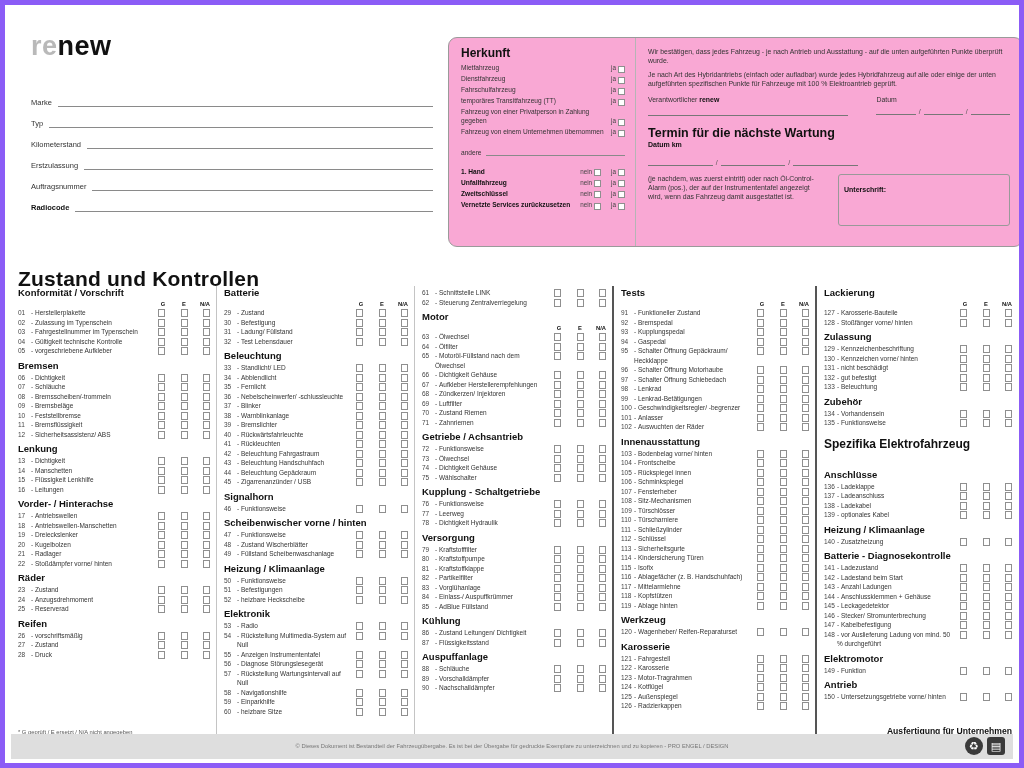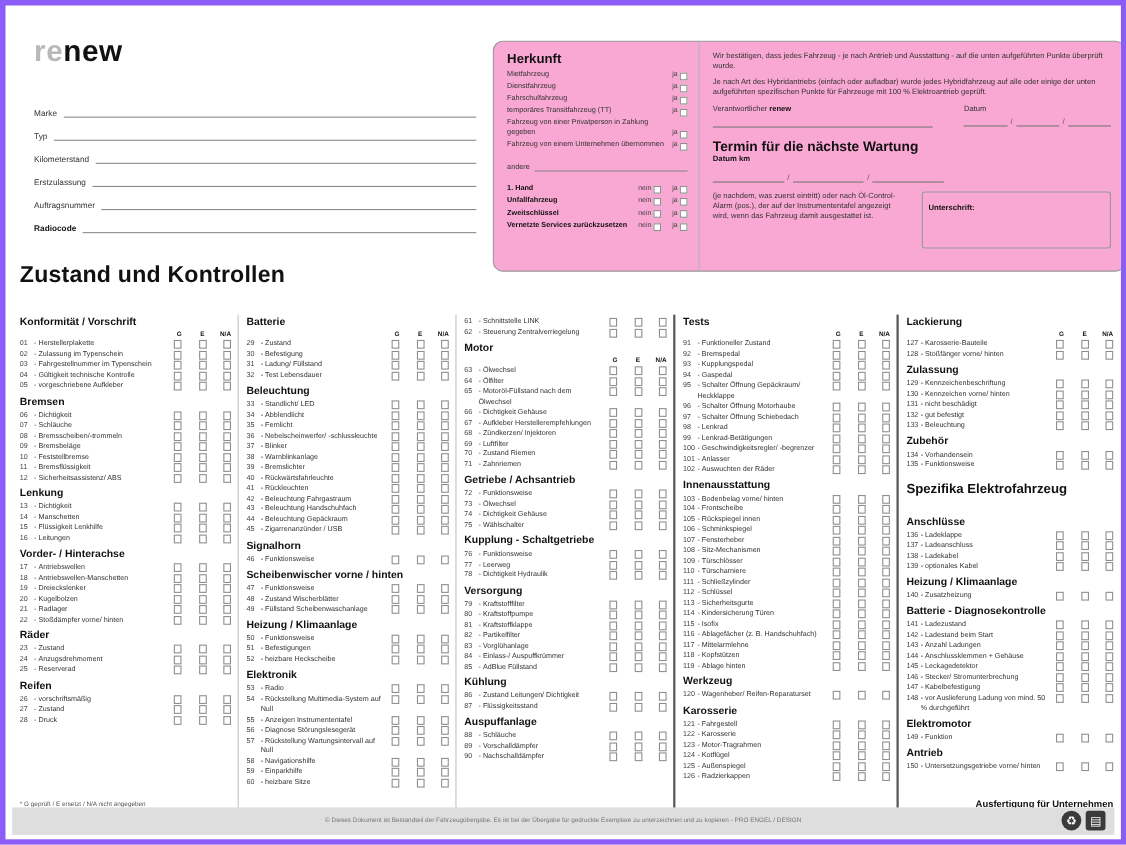--- a/index.html
+++ b/index.html
@@ -47,21 +47,21 @@
   .termin{margin-top:10px;}
   .termin h2{margin:0;font-size:12.5px;font-weight:800;color:#111;}
   .termin .sub{font-size:7px;font-weight:bold;color:#111;margin-top:1px;}
   .termin .seg-line{width:58%;margin-top:6px;}
   .bottom-row{display:flex;margin-top:8px;align-items:flex-start;}
   .note{flex:1;font-size:6.9px;line-height:9px;color:#333;padding-right:14px;}
   .sigbox{width:172px;height:52px;border:1px solid #999;border-radius:3px;box-sizing:border-box;padding:3px 5px;}
   .sigbox span{font-size:7px;font-weight:bold;color:#111;}
 
   
-  .main-title{position:absolute;left:13px;top:233px;font-size:21px;font-weight:800;color:#111;letter-spacing:.2px;}
+  .main-title{position:absolute;left:13px;top:262px;font-size:21px;font-weight:800;color:#111;letter-spacing:.2px;}
   .checklist{position:absolute;left:13px;top:281px;width:1000px;height:452px;display:flex;}
   .col{box-sizing:border-box;padding:2px 6px 0 7px;display:flex;flex-direction:column;overflow:hidden;}
   .col1{width:198px;padding-left:0;}
   .col2{width:198px;border-left:1px solid #c4c4c4;}
   .col3{width:198px;border-left:1px solid #c4c4c4;}
   .col4{width:203px;border-left:2px solid #555;}
   .col5{width:203px;border-left:2px solid #555;}
   .sec-title{font-size:9.5px;font-weight:800;color:#111;margin:5px 0 2px 0;line-height:10px;}
   .sec-title.first{margin-top:0;}
   .mega-title{font-size:12px;font-weight:800;color:#111;margin:9px 0 14px 0;}

